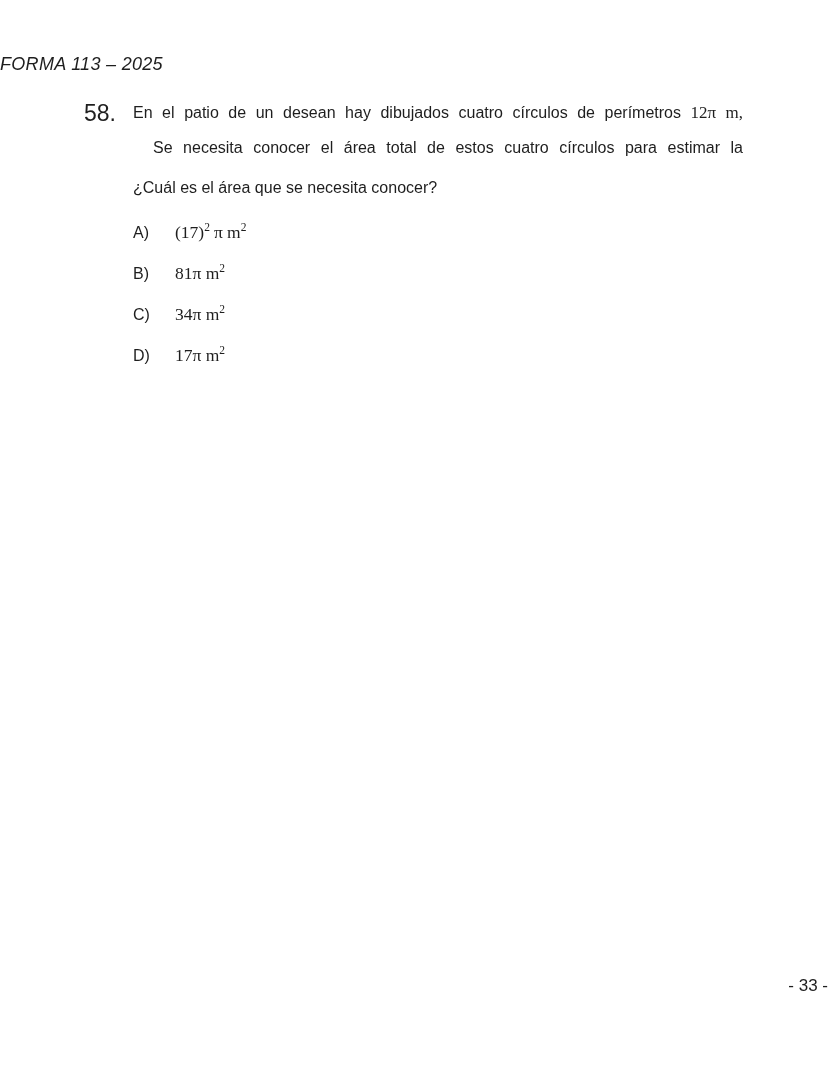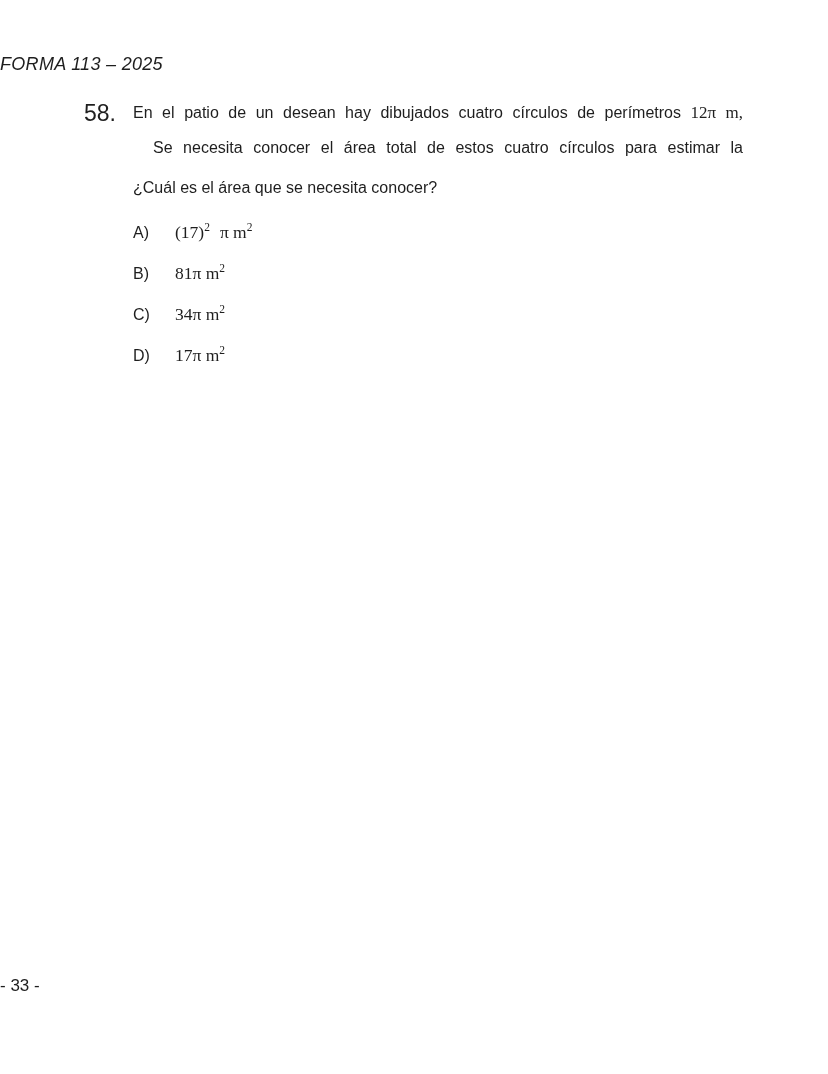--- a/index.html
+++ b/index.html
@@ -61,25 +61,25 @@
   .opt-formula {
     font-family: "Liberation Serif", serif;
     font-size: 17.5px;
     white-space: nowrap;
   }
   .opt-formula .sup {
     font-size: 11.5px;
     position: relative;
     top: -7px;
   }
-  .opt-formula .mid { margin-left: 10px; }
+  .opt-formula .mid { margin-left: 4px; }
   .footer {
     position: absolute;
-    top: 976px; left: 0; right: 0;
-    text-align: left;
+    top: 976px; left: 12px; right: 0;
+    text-align: right;
     font-size: 17px;
   }
 </style>
 </head>
 <body>
 
 <div class="page">
 
   <div class="header">FORMA 113 – 2025</div>
 

